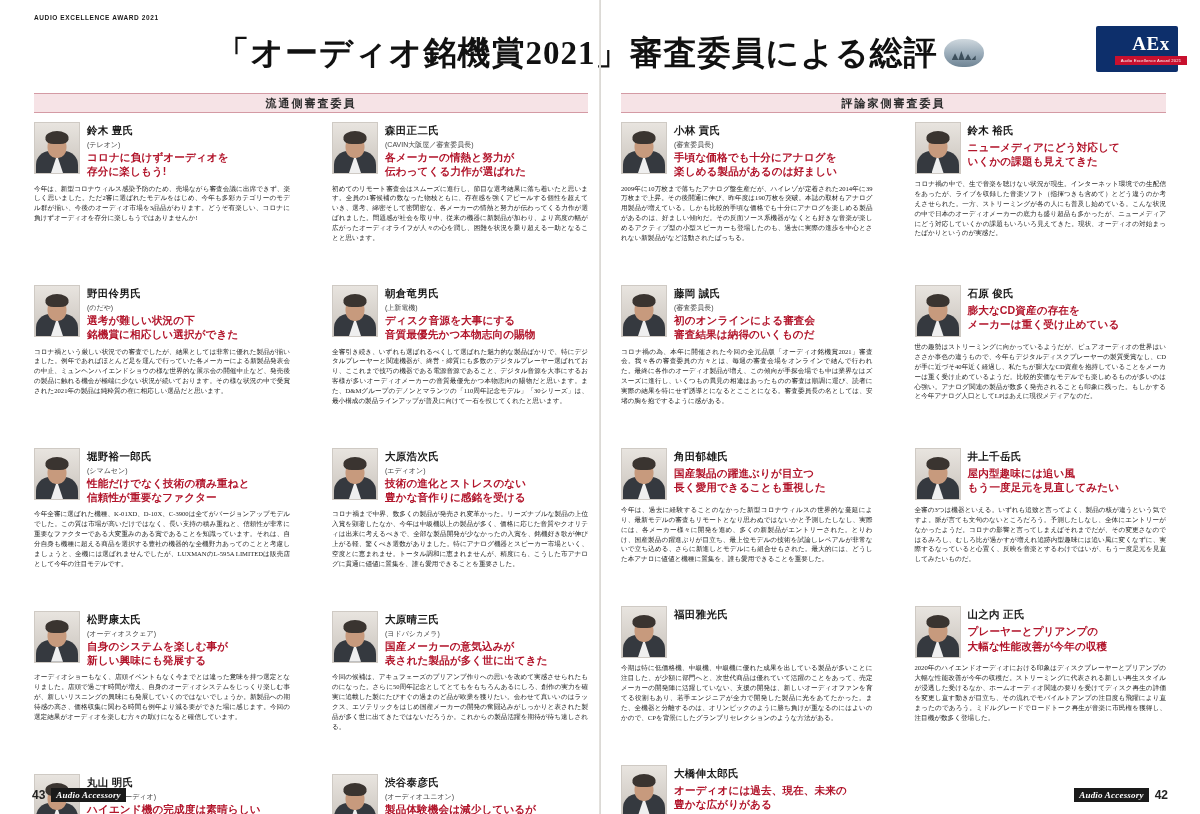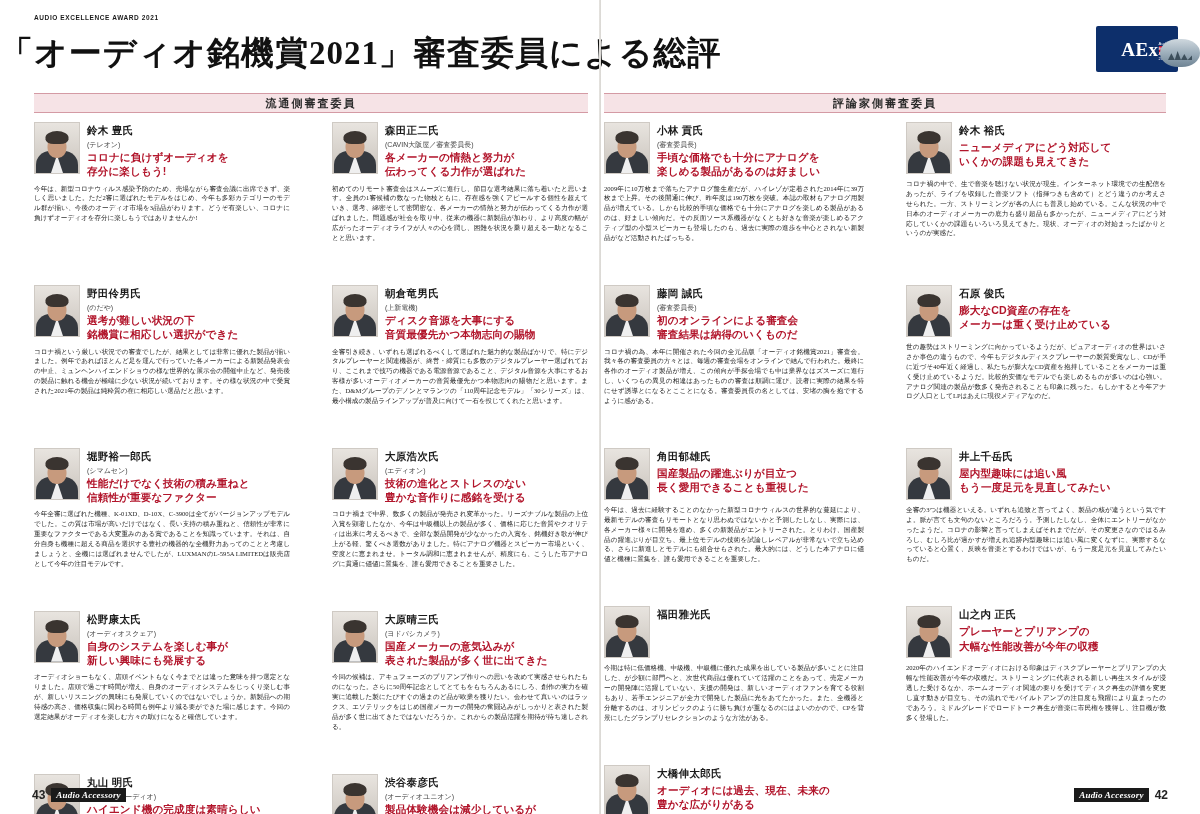--- a/index.html
+++ b/index.html
@@ -20,30 +20,30 @@
   .spread-gap {
     position:absolute; left:599px; top:0; width:2px; height:814px;
     background:linear-gradient(to right, #e6e4e0, #d8d6d2);
     z-index:5;
   }
   .sheet {
     width:600px; height:814px; position:relative;
     padding:14px 18px 0 18px;
   }
   .sheet.left { padding-left:34px; padding-right:12px; }
-  .sheet.right { padding-right:34px; padding-left:4px; }
+  .sheet.right { padding-right:34px; padding-left:21px; }
 
   
   .runhead {
     font-size:6.5px; letter-spacing:0.6px; color:#1a1a1a;
     font-weight:bold; margin-bottom:4px;
   }
   .title-zone {
     position:absolute; left:0; top:22px; width:1200px; height:62px;
-    display:flex; align-items:center; justify-content:space-between;
+    display:flex; align-items:center; justify-content:center;
     z-index:4; pointer-events:none;
   }
   .main-title {
     font-family:"Liberation Serif", serif;
     font-size:33px; font-weight:bold; letter-spacing:1px;
     color:#111; white-space:nowrap;
   }
   .title-badge {
     display:inline-block; width:40px; height:28px; margin-left:6px;
     border-radius:50%/55%;
@@ -51,21 +51,21 @@
     position:relative; overflow:hidden; vertical-align:middle;
   }
   .title-badge:after{
     content:""; position:absolute; left:8px; top:9px; width:24px; height:12px;
     background:#3d4f5c;
     clip-path:polygon(0 100%,14% 44%,28% 100%,40% 26%,54% 100%,68% 50%,82% 100%,100% 62%,100% 100%);
   }
   .aex-logo {
     position:absolute; right:22px; top:26px;
     width:82px; height:46px; background:#0d2f6b; color:#fff;
-    display:flex; flex-direction:row; align-items:center; justify-content:center;
+    display:flex; flex-direction:column; align-items:center; justify-content:center;
     border-radius:2px;
     padding-left:28px;
   }
   .aex-logo .big { font-family:"Liberation Serif",serif; font-size:19px; font-weight:bold; line-height:1; letter-spacing:0.5px;}
   .aex-logo .bar { width:72px; height:9px; background:#c8102e; margin-top:3px; display:flex; align-items:center; justify-content:center;}
   .aex-logo .bar span { font-size:4.2px; color:#fff; letter-spacing:0.2px; }
 
   
   .band {
     margin-top:72px;

